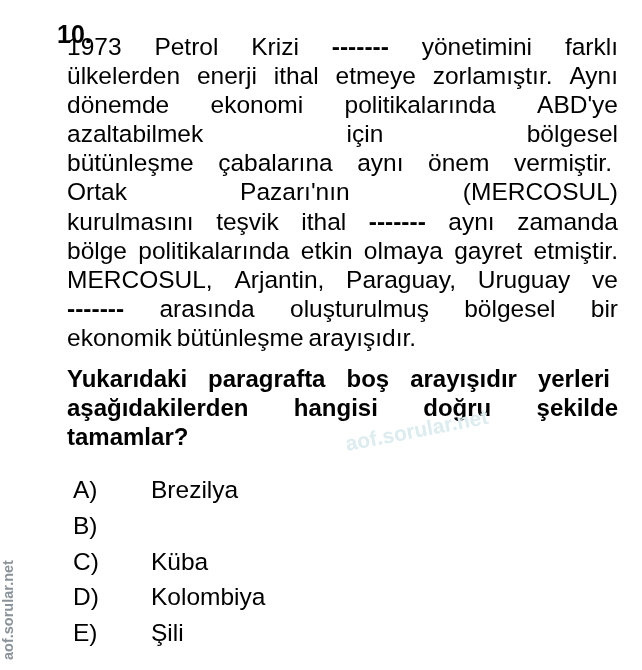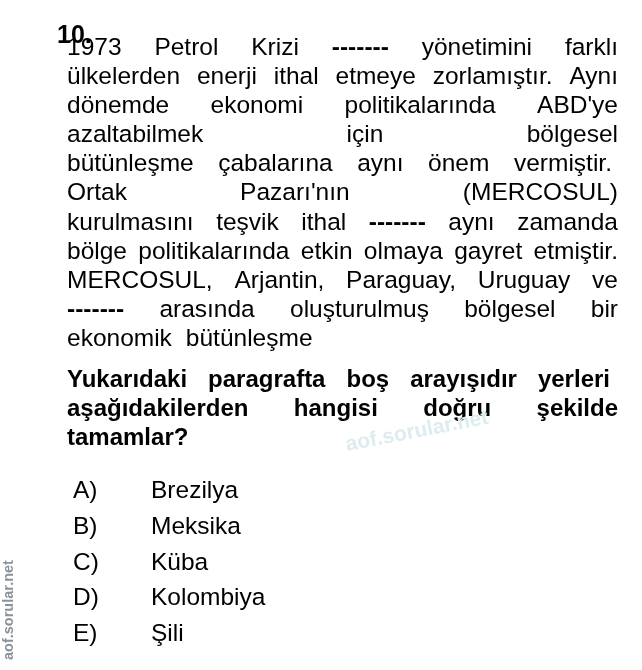--- a/index.html
+++ b/index.html
@@ -44,21 +44,21 @@
   .line.last {
     text-align-last: left;
   }
   .line-inner {
     display: flex;
     justify-content: space-between;
     width: 100%;
   }
   .line.last .line-inner {
     justify-content: flex-start;
-    gap: 14px;
+    gap: 5px;
   }
   .blank {
     font-weight: bold;
     letter-spacing: 0px;
   }
   .prompt {
     position: absolute;
     left: 67px;
     top: 364px;
     width: 551px;
@@ -207,20 +207,21 @@
     <span>arasında</span>
     <span>oluşturulmuş</span>
     <span>bölgesel</span>
     <span>bir</span>
   </div>
     </div>
   <div class="line last">
       <div class="line-inner">
     <span>ekonomik</span>
     <span>bütünleşme</span>
+    <span>arayışıdır.</span>
   </div>
     </div>
 </div>
 
 <div class="prompt">
   <div class="line">
       <div class="line-inner" style="padding-right:8px;box-sizing:border-box;">
     <span>Yukarıdaki</span>
     <span>paragrafta</span>
     <span>boş</span>
@@ -245,21 +246,20 @@
 
 <div class="wm-center">aof.sorular.net</div>
 
 <div class="options">
   <div class="option">
     <span class="opt-letter">A)</span>
     <span class="opt-text">Brezilya</span>
   </div>
   <div class="option">
     <span class="opt-letter">B)</span>
-    <span class="opt-text">Meksika</span>
   </div>
   <div class="option">
     <span class="opt-letter">C)</span>
     <span class="opt-text">Küba</span>
   </div>
   <div class="option">
     <span class="opt-letter">D)</span>
     <span class="opt-text">Kolombiya</span>
   </div>
   <div class="option">

